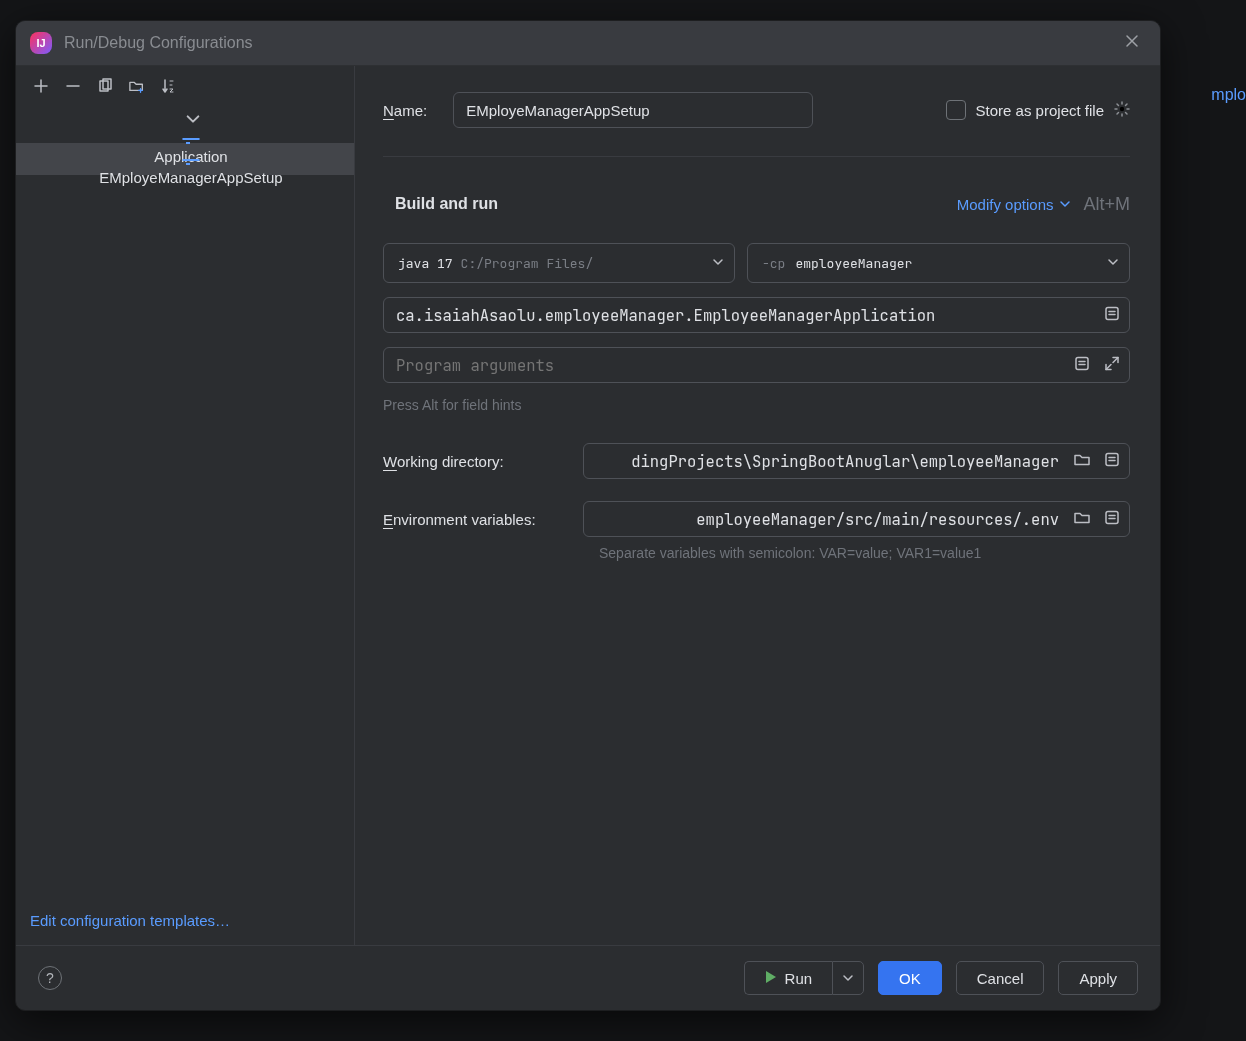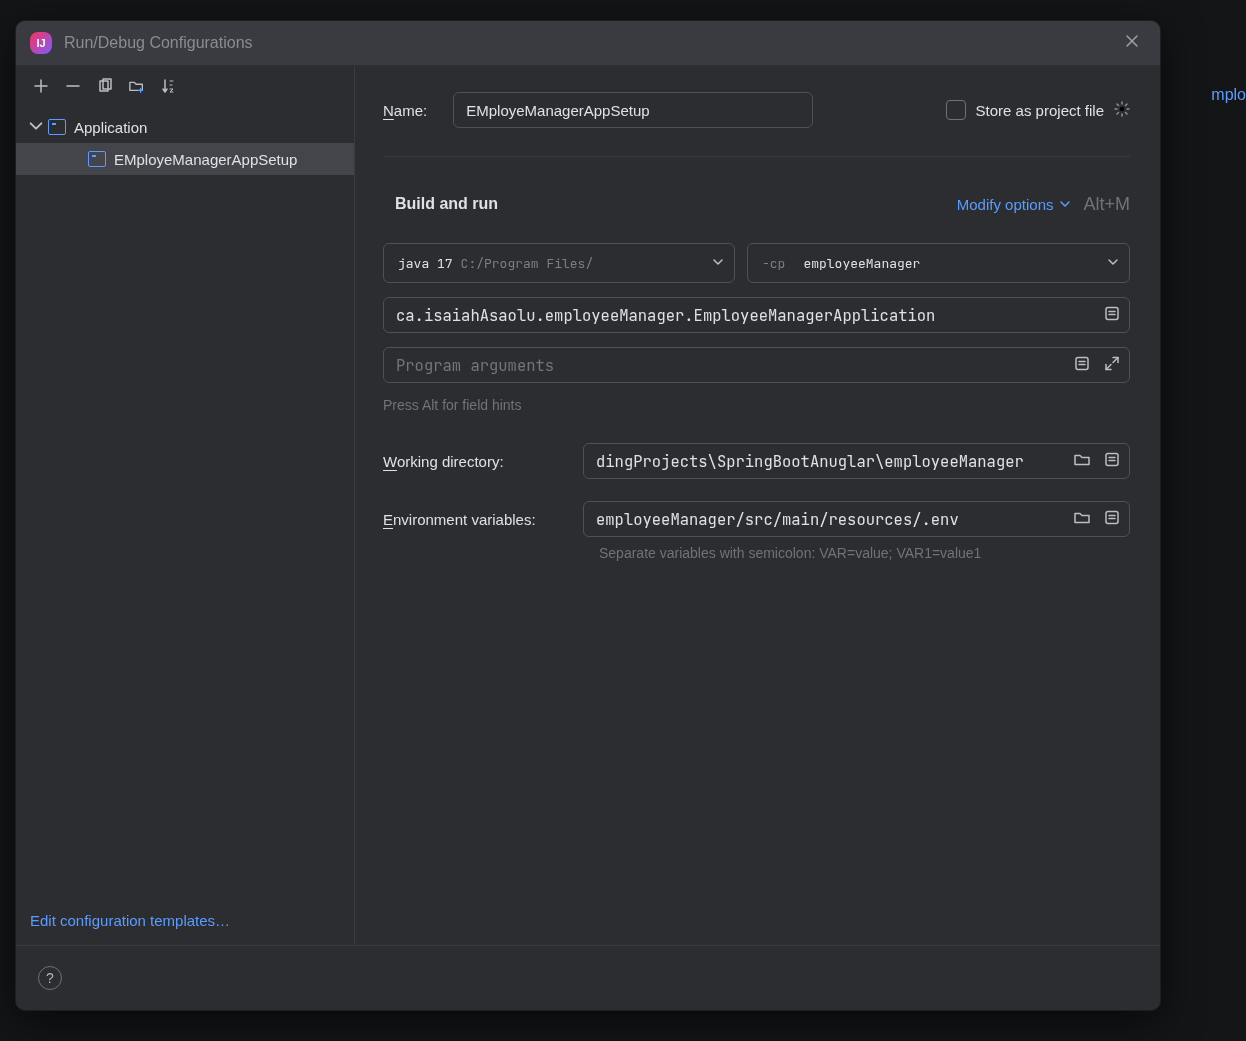--- a/index.html
+++ b/index.html
@@ -84,20 +84,21 @@
   }
   .tree {
     flex:1; overflow:auto;
     padding-top:4px;
   }
   .tree-row {
     display:flex; align-items:center; height:32px;
     padding-left:12px; gap:8px; cursor:pointer;
     color: var(--text-main); font-size:15px;
     white-space:nowrap;
+    flex-direction:column;
   }
   .tree-row.group { font-weight:400; }
   .tree-row.selected { background:#43454a; }
   .tree-indent { width:26px; }
   .chev { width:12px; color:#bcbec4; }
   .cfg-icon {
     width:16px; height:14px; border:1.5px solid #5a9cff;
     border-radius:2px; position:relative;
   }
   .cfg-icon::before {
@@ -166,21 +167,21 @@
     font-family: var(--mono); font-size:13px;
     color: var(--text-main);
     background: var(--bg-panel);
     cursor:pointer;
     min-width:0;
   }
   .select-box .dim { color:#7a7e85; margin-left:8px; white-space:nowrap; overflow:hidden; text-overflow:ellipsis;}
   .select-box .dd { margin-left:auto; color:#bcbec4; padding-left:8px;}
   .jdk { width:326px; min-width:326px;}
   .cp { flex:1; }
-  .cp .flag { color:#7a7e85; margin-right:18px;}
+  .cp .flag { color:#7a7e85; margin-right:10px;}
 
   .full-input-row {
     position:relative; margin-bottom:14px;
   }
   .full-input-row .mono-input {
     width:100%; padding-right:40px;
   }
   .inner-icon {
     position:absolute; right:10px; top:50%; transform:translateY(-50%);
     color:#bcbec4; cursor:pointer;
@@ -189,21 +190,21 @@
 
   .hint { color: var(--text-dimmer); font-size:14px; margin-bottom:30px;}
 
   .field-row {
     display:flex; align-items:center; gap:4px; margin-bottom:22px;
   }
   .field-row .lbl { width:196px; }
   .field-row .input-wrap {
     flex:1; position:relative;
   }
-  .field-row .mono-input { width:100%; padding-right:70px;}
+  .field-row .mono-input { width:100%; padding-right:70px;text-align:right;}
   .small-hint {
     color: var(--text-dimmer); font-size:14px;
     margin-left:216px; margin-top:-14px; margin-bottom:26px;
   }
   .chip {
     display:inline-flex; align-items:center;
     background:#393b40; border-radius:18px;
     padding:8px 16px; gap:12px;
     color: var(--text-main); font-size:15.5px;
   }
@@ -431,14 +432,34 @@
           </span>
         </div>
       </div>
       <div class="small-hint">Separate variables with semicolon: VAR=value; VAR1=value1</div>
 
     </div>
   </div>
 
   <div class="footer">
     <span class="help-q">?</span>
+    <div style="margin-left:auto; display:flex; gap:14px; align-items:center;">
+      <div class="btn-split">
+        <button class="btn">
+          <span class="run-tri">
+            <svg style="width:12px;height:14px" viewBox="0 0 12 14">
+                <path d="M1 1 L11 7 L1 13 Z" fill="currentColor" stroke="none"></path>
+              </svg>
+          </span>
+          <span>Run</span>
+        </button>
+        <div class="dd-part">
+          <svg class="icon-svg" style="width:12px;height:12px" viewBox="0 0 12 12">
+              <polyline points="2,4 6,8 10,4"></polyline>
+            </svg>
+        </div>
+      </div>
+      <button class="btn primary">OK</button>
+      <button class="btn">Cancel</button>
+      <button class="btn">Apply</button>
+    </div>
   </div>
 </div>
 
 </body></html>

